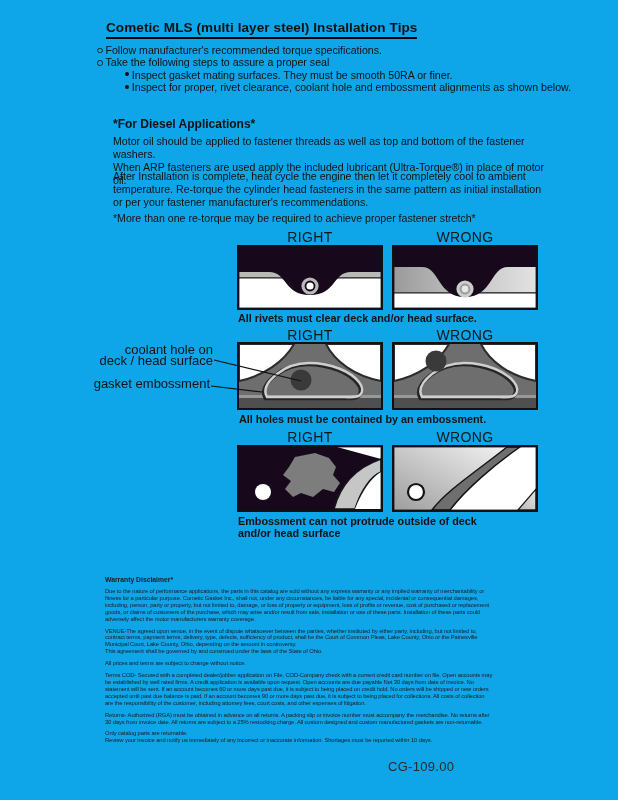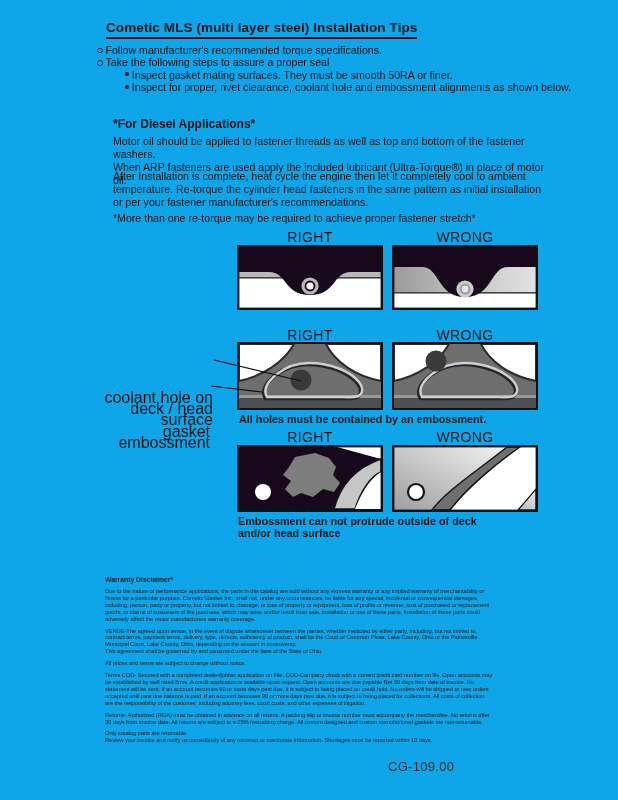--- a/index.html
+++ b/index.html
@@ -21,21 +21,21 @@
   .sdot{width:3.8px;height:3.8px;background:#111;border-radius:50%;margin:3.6px 3px 0 0;flex:none;}
 
   .diesel-h{left:113px;top:117px;font-size:12px;font-weight:bold;}
   .body-p{font-size:10.6px;line-height:13px;}
   .p1{left:113px;top:135px;width:440px;}
   .p2{left:113px;top:170px;width:440px;}
   .p3{left:113px;top:212px;width:440px;}
 
   .dlabel{width:146px;text-align:center;font-size:14px;letter-spacing:.4px;color:#161616;}
   .caption{font-size:10.8px;font-weight:bold;line-height:12.2px;color:#131313;}
-  .ann{font-size:16px;line-height:11.2px;text-align:right;color:#131313;margin-top:48px;}
+  .ann{font-size:13px;line-height:11.2px;text-align:right;color:#131313;}
 
   .fineprint{left:105px;top:576px;width:424px;color:#1d1d1d;}
   .fineprint h4{margin:0 0 5px 0;font-size:6.8px;}
   .fineprint p{margin:0 0 5px 0;font-size:5.8px;line-height:6.9px;letter-spacing:-.1px;}
 
   .footer-code{left:388px;top:759px;font-size:13px;color:#2b2b2b;letter-spacing:.3px;}
 </style>
 </head>
 <body>
 
@@ -95,20 +95,21 @@
     </defs>
     <rect x="1.2" y="1.2" width="143.6" height="62.6" fill="#ffffff"></rect>
     <rect x="2" y="21" width="142" height="26" fill="url(#g1)"></rect>
     <rect x="2" y="47" width="142" height="1.6" fill="#444"></rect>
     <path d="M2,2 H144 V22 H116 C98,22 101,52 73,52 C45,52 48,22 30,22 H2 Z" fill="#17091b"></path>
     <circle cx="73" cy="44" r="7" fill="#9a9a9a" stroke="#cdcdcd" stroke-width="3.2"></circle>
     <circle cx="73" cy="44" r="3.4" fill="#e6e6e6"></circle>
     <rect x="1.2" y="1.2" width="143.6" height="62.6" fill="none" stroke="#111" stroke-width="2.4"></rect>
   </svg>
 
+  <div class="abs caption" style="left:238px;top:312px;">All rivets must clear deck and/or head surface.</div>
 
   <div class="abs dlabel" style="left:237px;top:327px;">RIGHT</div>
   <div class="abs dlabel" style="left:392px;top:327px;">WRONG</div>
 
   <div class="abs ann pre" style="left:85px;top:344px;width:128px;">coolant hole on
 deck / head surface</div>
   <div class="abs ann" style="left:85px;top:378px;width:125px;">gasket embossment</div>
 
   <svg class="abs" style="left:237px;top:342px;" width="146" height="68" viewBox="0 0 146 68">
     <rect x="1" y="1" width="144" height="66" fill="#6e6e6e"></rect>

